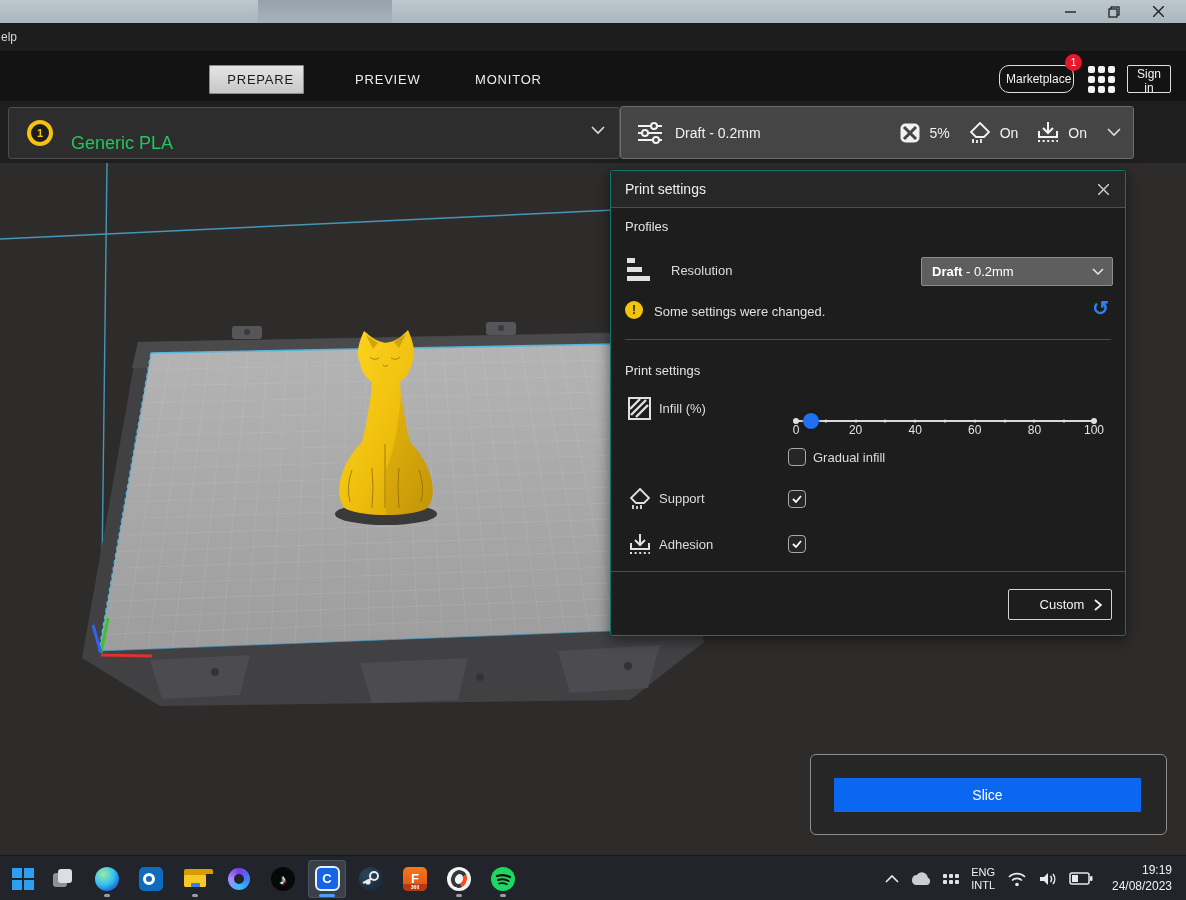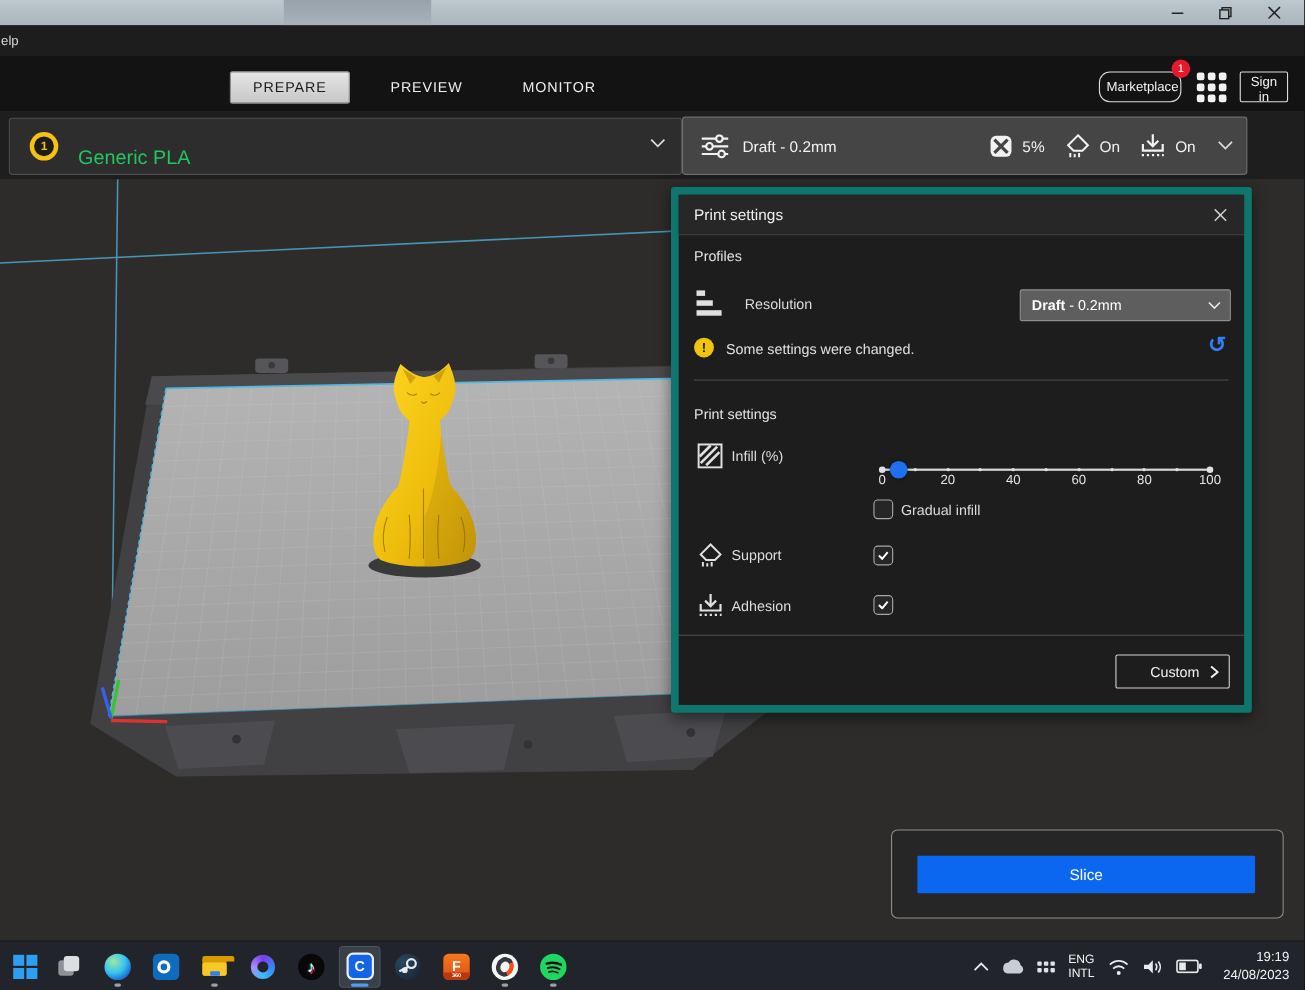--- a/index.html
+++ b/index.html
@@ -20,21 +20,21 @@
   .menubar{position:absolute;left:0;top:23px;width:1186px;height:28px;
     background:#1d1d1d;border-bottom:1px solid #0c0c0c;display:flex;align-items:center;}
   .menu-item{color:#d9d9d9;font-size:12px;padding-left:1px;}
 
   
   .tabbar{position:absolute;left:0;top:51px;width:1186px;height:50px;background:#131313;}
   .tab{position:absolute;top:64px;height:29px;border:0;background:transparent;color:#ededed;
     font-size:13px;letter-spacing:.8px;font-family:inherit;padding:0 10px;}
   .tab.active{background:linear-gradient(#e6e6e6,#c6c6c6);color:#1b1b1b;
     border-radius:2px;box-shadow:0 0 0 1px #8a8a8a inset;}
-  .tab-prepare{left:209px;width:109px;top:14px;}
+  .tab-prepare{left:209px;width:95px;top:14px;text-align:right;}
   .tab-preview{left:345px;top:14px;}
   .tab-monitor{left:465px;top:14px;}
   .marketplace-btn{position:absolute;left:999px;top:14px;width:75px;height:28px;background:transparent;
     border:1px solid #dedede;border-radius:10px;color:#f2f2f2;font-size:12px;font-family:inherit;}
   .badge{position:absolute;left:1065px;top:3px;width:17px;height:17px;border-radius:50%;
     background:#e5192d;color:#fff;font-size:10px;display:flex;align-items:center;justify-content:center;}
   .grid-btn{position:absolute;left:1086px;top:15px;width:30px;height:27px;border:0;background:transparent;
     display:grid;grid-template-columns:repeat(3,7px);grid-template-rows:repeat(3,7px);gap:3px;
     align-content:center;justify-content:center;}
   .grid-btn i{background:#f2f2f2;border-radius:2px;}
@@ -59,21 +59,21 @@
   .sb-group{margin-left:auto;display:flex;align-items:center;gap:8px;margin-right:12px;}
   .sb-group .lbl{color:#f2f2f2;font-size:14px;}
 
   
   .viewport{position:absolute;left:0;top:163px;width:1186px;height:692px;background:#2d2c2b;}
   .scene{position:absolute;left:0;top:0;}
   #plate-grid line{stroke:#dcdcdc;stroke-opacity:.16;stroke-width:.8;}
 
   
   .panel{position:absolute;left:610px;top:170px;width:514px;height:464px;background:#1d1d1d;
-    border:7px solid #0f766e;border-radius:3px;box-shadow:0 4px 14px rgba(0,0,0,.5);color:#d9d9d9;z-index:5;}
+    border:1px solid #0f766e;border-radius:3px;box-shadow:0 4px 14px rgba(0,0,0,.5);color:#d9d9d9;z-index:5;}
   .panel-header{height:36px;background:#272727;border-bottom:1px solid #4e4e4e;
     border-radius:3px 3px 0 0;display:flex;align-items:center;}
   .panel-title{font-size:14px;color:#eee;margin-left:14px;}
   .panel-close{margin-left:auto;margin-right:10px;width:24px;height:24px;background:transparent;border:0;
     display:flex;align-items:center;justify-content:center;}
   .sec-heading{position:absolute;left:14px;font-size:13px;color:#e3e3e3;}
   .row-label{position:absolute;font-size:13px;color:#dcdcdc;}
   .res-dropdown{position:absolute;left:310px;top:86px;width:190px;height:27px;background:#5e5e5e;
     border:1px solid #8d8d8d;border-radius:2px;display:flex;align-items:center;color:#fff;font-size:13px;}
   .res-dropdown .txt{margin-left:10px;}

